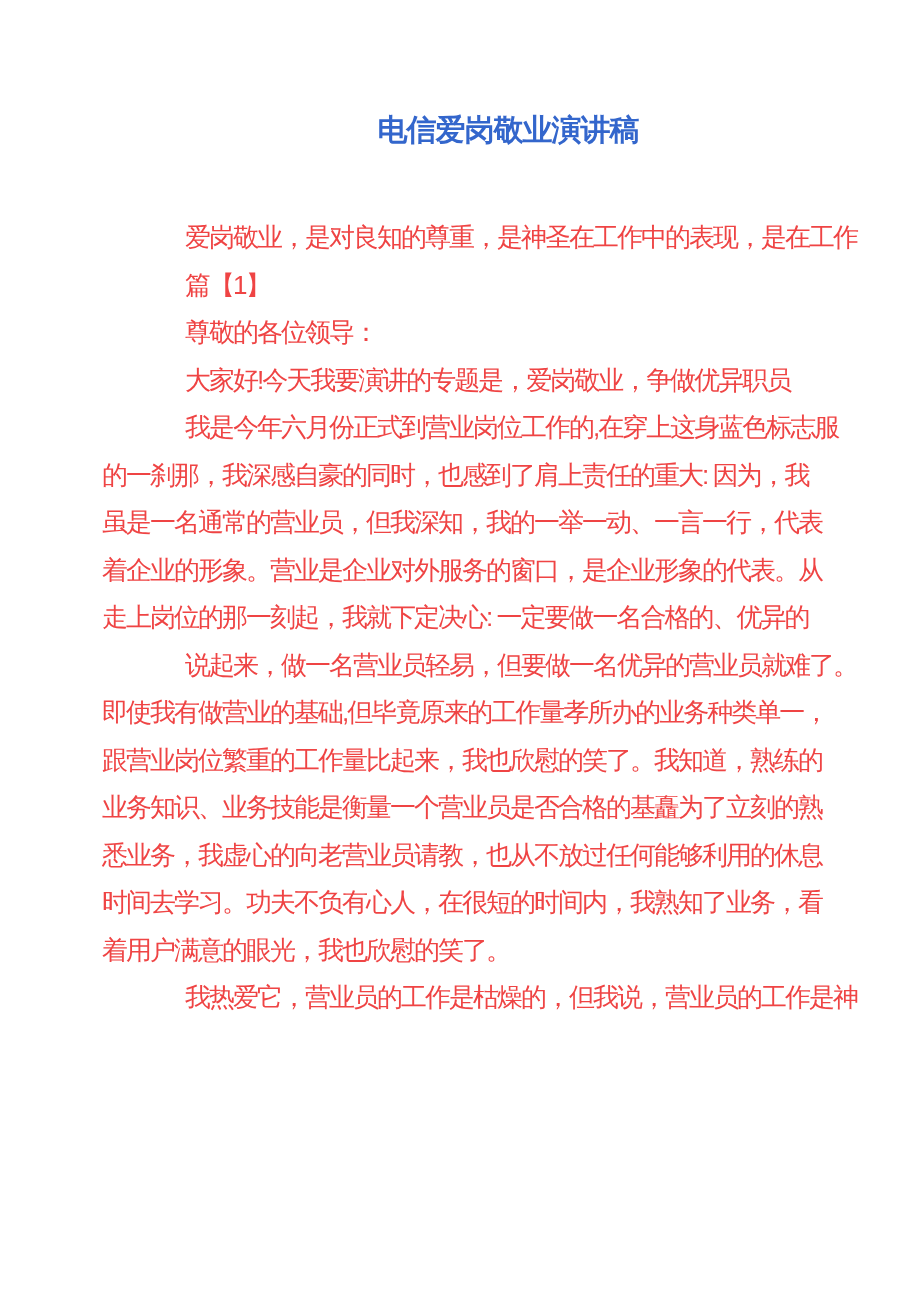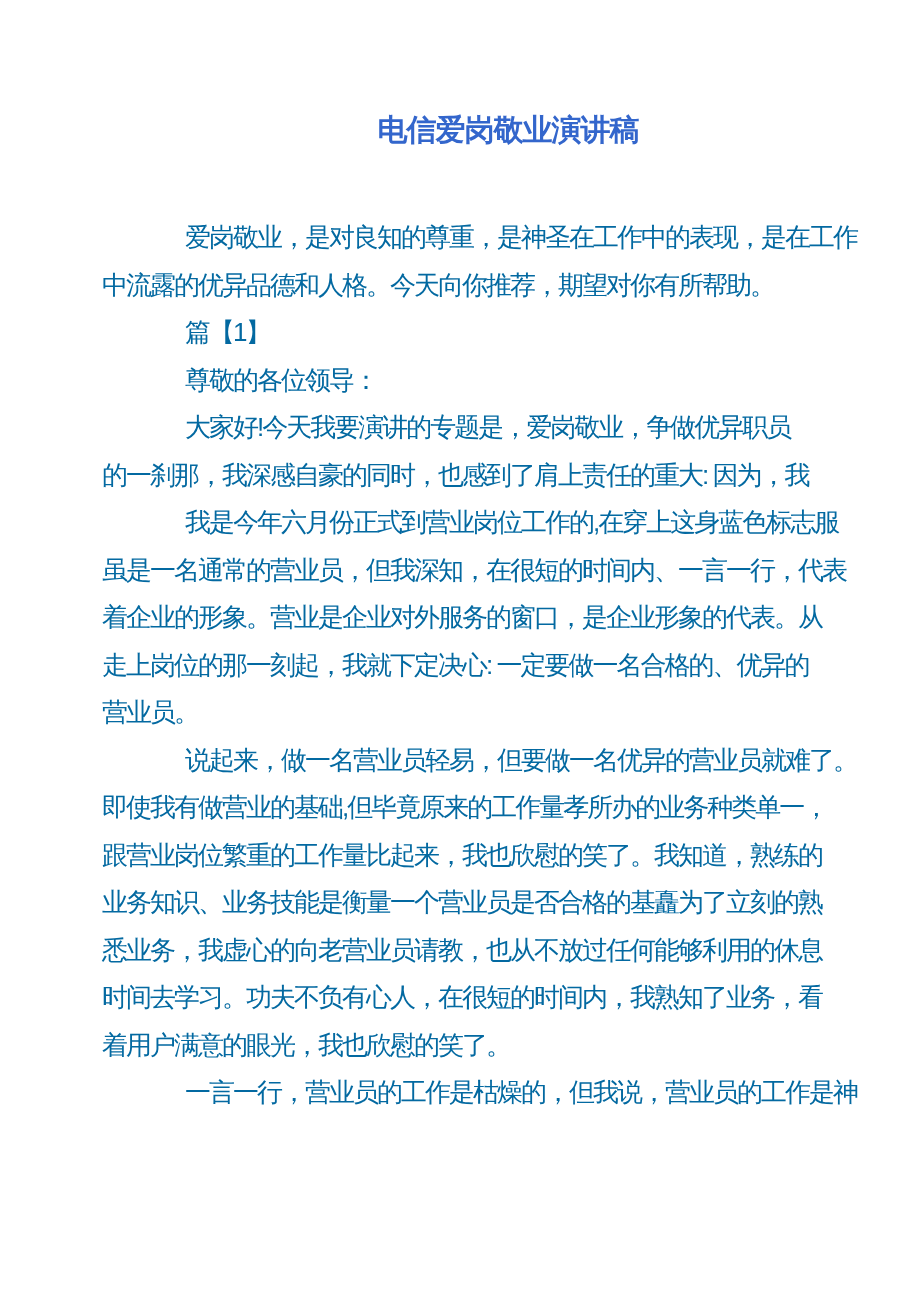--- a/index.html
+++ b/index.html
@@ -46,34 +46,32 @@
   .line.indent {
     padding-left: 83px;
   }
 </style>
 </head>
 <body style="background: rgb(255, 255, 255);">
 
 <div class="page">
   <h1 class="doc-title" style="color: rgb(51, 102, 204);">电信爱岗敬业演讲稿</h1>
 
-  <div class="doc-body" style="color: #0369a1;">
+  <div class="doc-body" style="color: #ef4444;">
     <div class="line indent">爱岗敬业，是对良知的尊重，是神圣在工作中的表现，是在工作</div>
-    <div class="line">中流露的优异品德和人格。今天向你推荐，期望对你有所帮助。</div>
     <div class="line indent">篇【1】</div>
     <div class="line indent">尊敬的各位领导：</div>
     <div class="line indent">大家好!今天我要演讲的专题是，爱岗敬业，争做优异职员</div>
+    <div class="line indent">我是今年六月份正式到营业岗位工作的,在穿上这身蓝色标志服</div>
     <div class="line">的一刹那，我深感自豪的同时，也感到了肩上责任的重大: 因为，我</div>
-    <div class="line indent">我是今年六月份正式到营业岗位工作的,在穿上这身蓝色标志服</div>
-    <div class="line">虽是一名通常的营业员，但我深知，在很短的时间内、一言一行，代表</div>
+    <div class="line">虽是一名通常的营业员，但我深知，我的一举一动、一言一行，代表</div>
     <div class="line">着企业的形象。营业是企业对外服务的窗口，是企业形象的代表。从</div>
     <div class="line">走上岗位的那一刻起，我就下定决心: 一定要做一名合格的、优异的</div>
-    <div class="line">营业员。</div>
     <div class="line indent">说起来，做一名营业员轻易，但要做一名优异的营业员就难了。</div>
     <div class="line">即使我有做营业的基础,但毕竟原来的工作量孝所办的业务种类单一，</div>
     <div class="line">跟营业岗位繁重的工作量比起来，我也欣慰的笑了。我知道，熟练的</div>
     <div class="line">业务知识、业务技能是衡量一个营业员是否合格的基矗为了立刻的熟</div>
     <div class="line">悉业务，我虚心的向老营业员请教，也从不放过任何能够利用的休息</div>
     <div class="line">时间去学习。功夫不负有心人，在很短的时间内，我熟知了业务，看</div>
     <div class="line">着用户满意的眼光，我也欣慰的笑了。</div>
-    <div class="line indent">一言一行，营业员的工作是枯燥的，但我说，营业员的工作是神</div>
+    <div class="line indent">我热爱它，营业员的工作是枯燥的，但我说，营业员的工作是神</div>
   </div>
 </div>
 
 </body></html>

